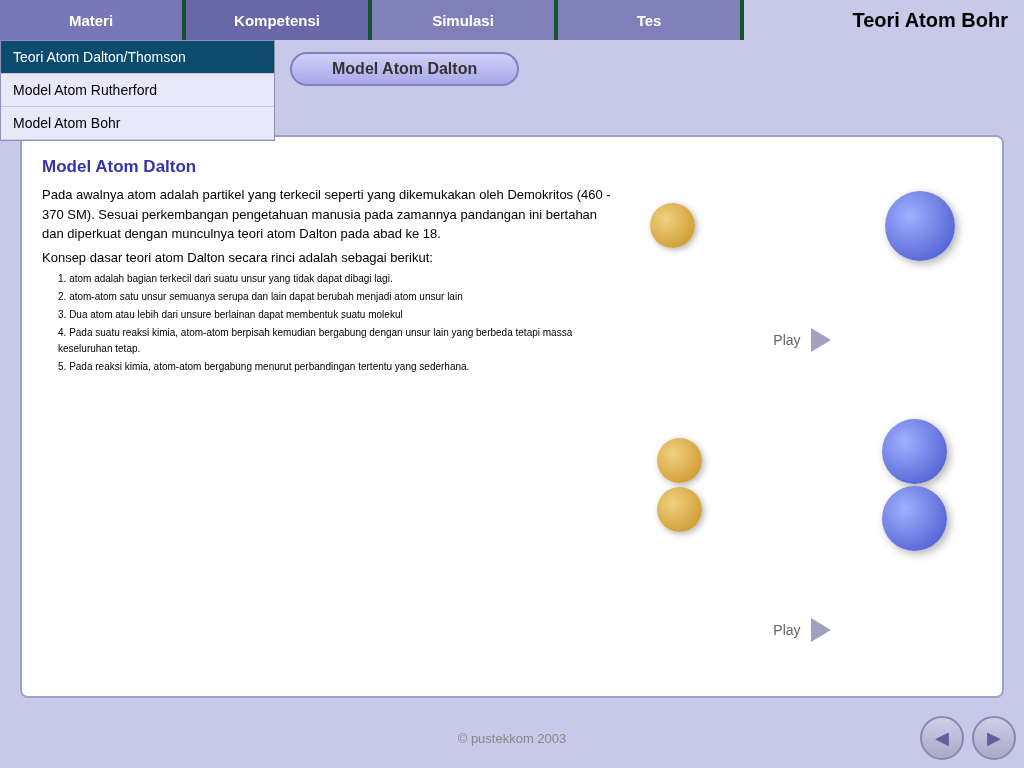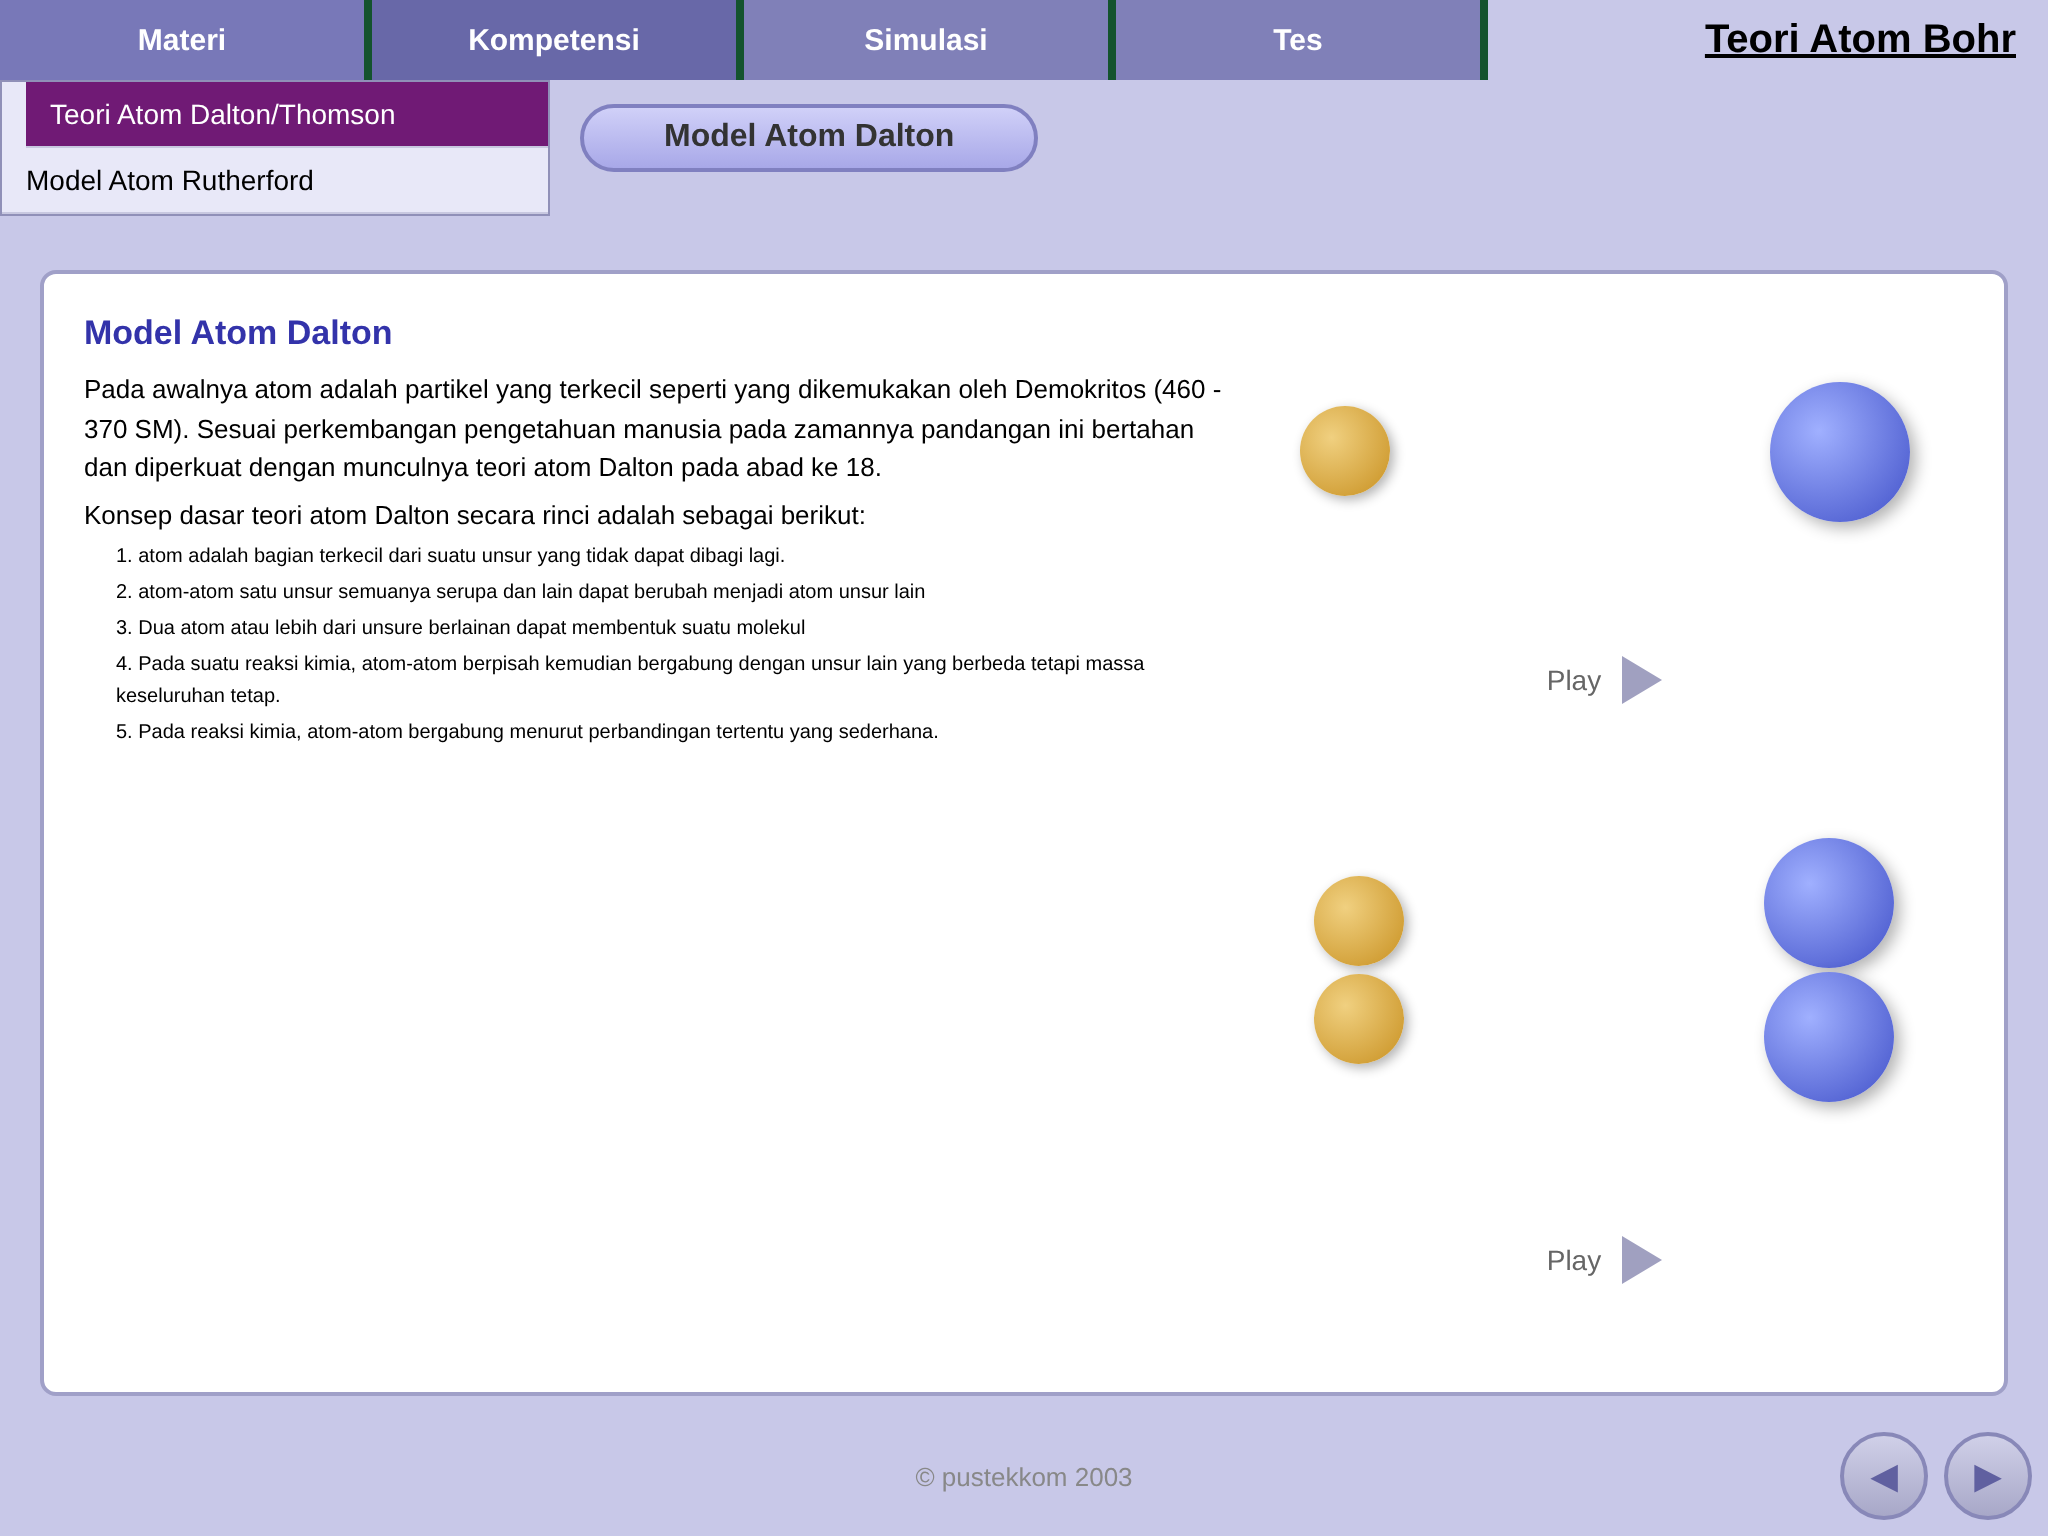--- a/index.html
+++ b/index.html
@@ -39,44 +39,42 @@
     .top-title {
       width: 280px;
       display: flex;
       align-items: center;
       justify-content: flex-end;
       padding-right: 16px;
       font-size: 20px;
       font-weight: bold;
       color: #000;
       background: #c8c8e8;
-      text-decoration: underline;
     }
 
     
     .left-menu {
       position: absolute;
       top: 40px;
       left: 0;
       width: 275px;
       background: #e8e8f8;
       border: 1px solid #9090b8;
       z-index: 10;
     }
     .left-menu-item {
       padding: 8px 12px;
       font-size: 14px;
       color: #000;
       cursor: pointer;
       border-bottom: 1px solid #c8c8e0;
     }
     .left-menu-item.active {
-      background: #701a75;
+      background: #0c4a6e;
       color: #fff;
-      margin-left: 12px;
     }
 
     
     .main-area {
       position: absolute;
       top: 40px;
       left: 0;
       right: 0;
       bottom: 60px;
       display: flex;
@@ -254,20 +252,21 @@
   <div class="nav-tab nav-tab-materi">Materi</div>
   <div class="nav-tab nav-tab-kompetensi">Kompetensi</div>
   <div class="nav-tab nav-tab-simulasi">Simulasi</div>
   <div class="nav-tab nav-tab-tes">Tes</div>
   <div class="top-title">Teori Atom Bohr</div>
 </div>
 
 <div class="left-menu">
   <div class="left-menu-item active">Teori Atom Dalton/Thomson</div>
   <div class="left-menu-item">Model Atom Rutherford</div>
+  <div class="left-menu-item">Model Atom Bohr</div>
 </div>
 
 <div class="main-area">
   <div class="sub-header-btn">Model Atom Dalton</div>
 </div>
 
 <div class="content-box">
 
   <div class="text-section">
     <h2>Model Atom Dalton</h2>

